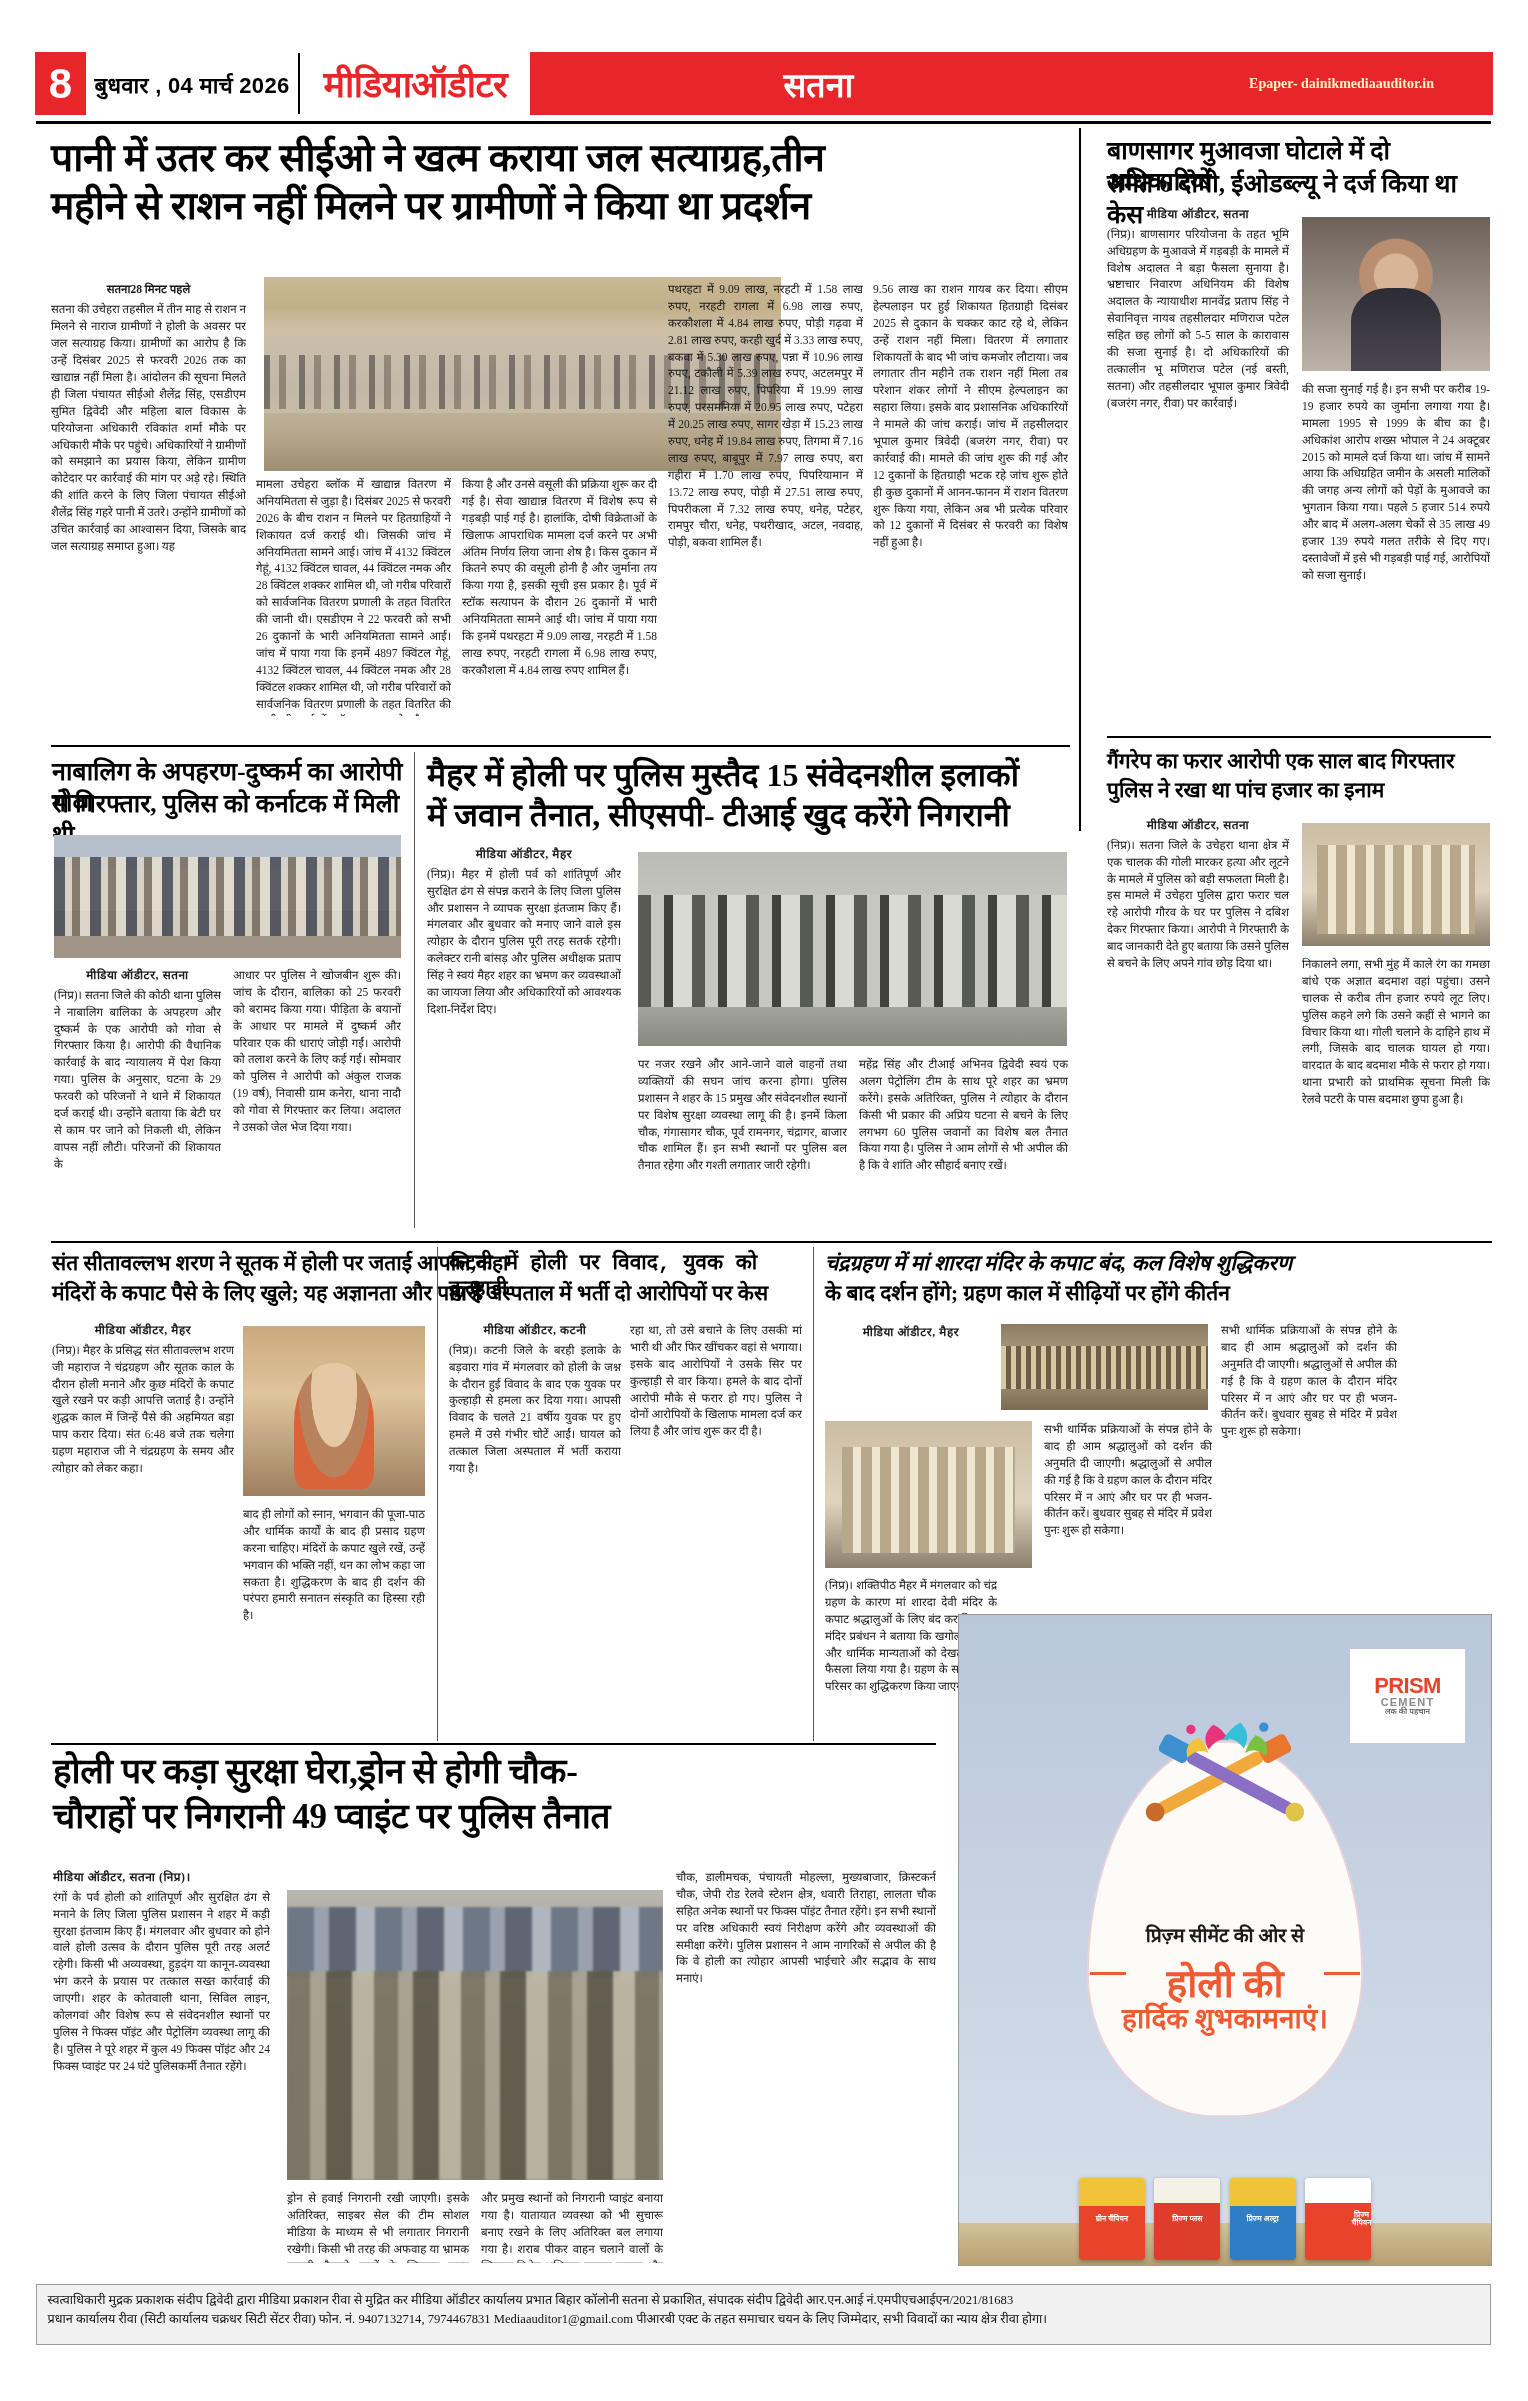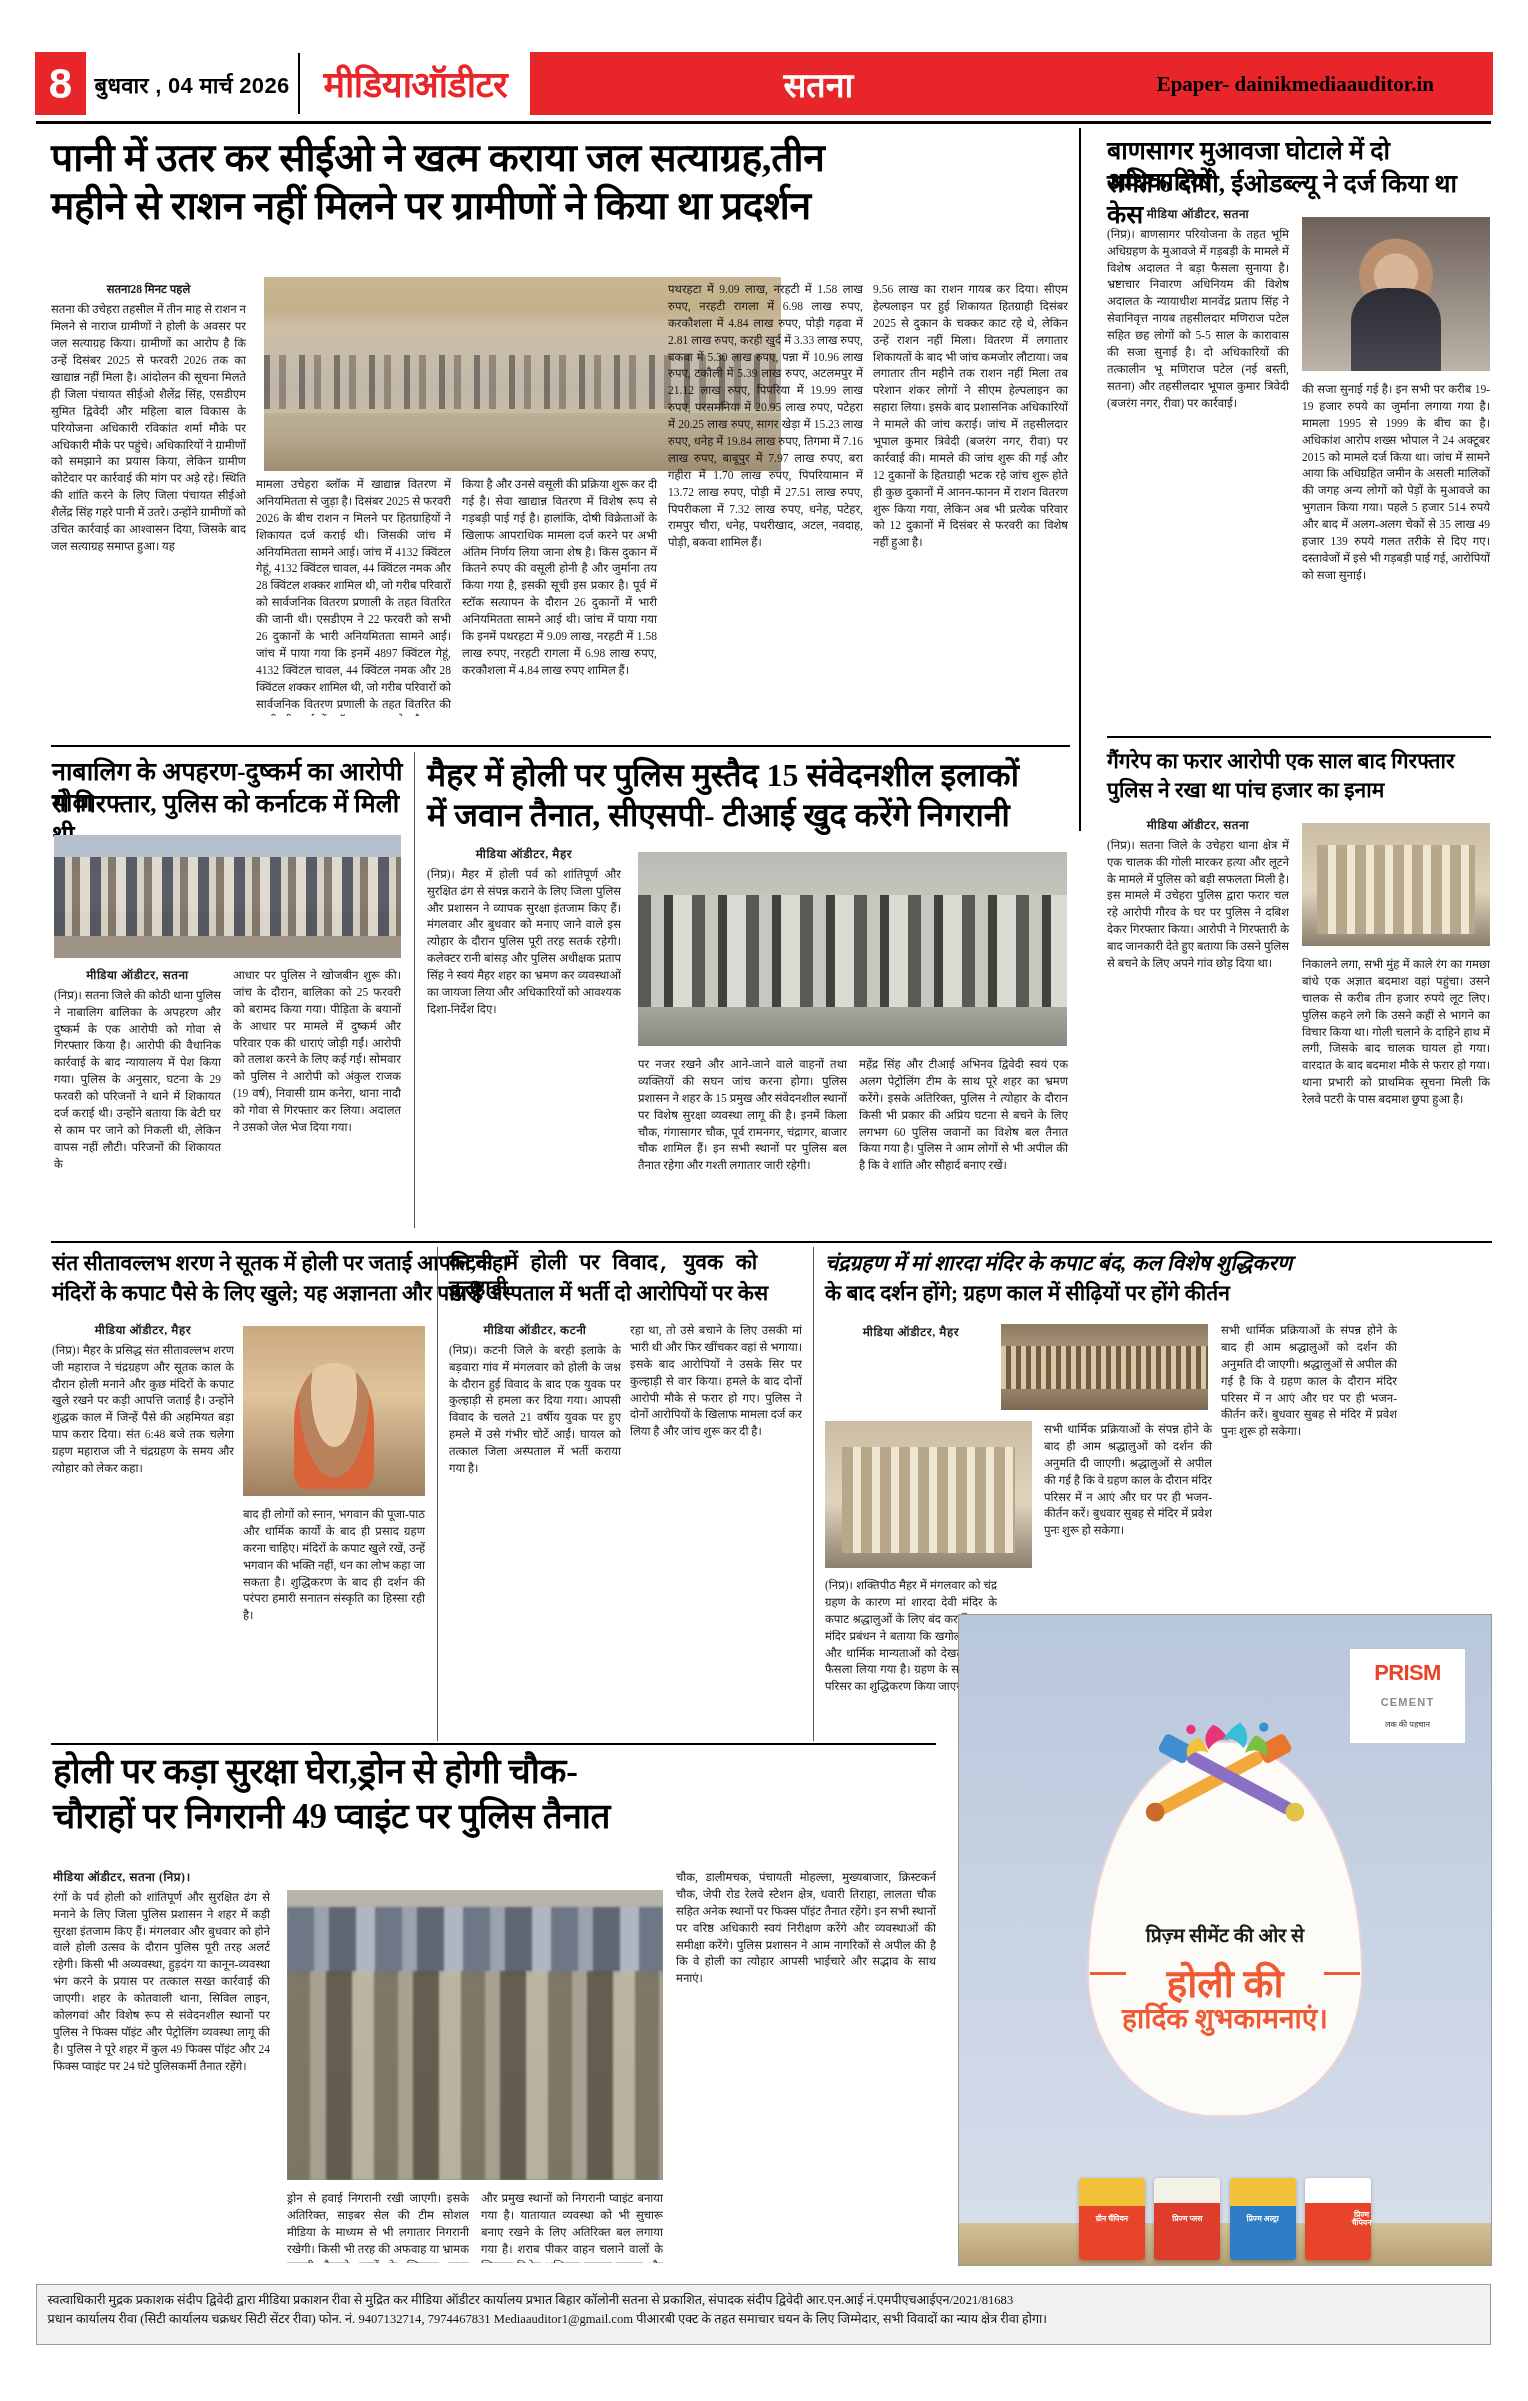--- a/index.html
+++ b/index.html
@@ -76,24 +76,24 @@
     font-family: "Liberation Serif", serif;
     font-weight: 700;
     font-size: 34px;
     position: absolute;
     left: 253px;
     top: 50%;
     transform: translateY(-50%);
     white-space: nowrap;
   }
   .epaper-url {
-    color: #000000;
-    font-family: "Liberation Serif", serif;
-    font-weight: 700;
-    font-size: 21px;
+    color: #fef9c3;
+    font-family: "Liberation Serif", serif;
+    font-weight: 700;
+    font-size: 14px;
     position: absolute;
     right: 59px;
     top: 50%;
     transform: translateY(-50%);
     white-space: nowrap;
   }
 
   
   .hrule {
     position: absolute;
@@ -301,21 +301,21 @@
       linear-gradient(to bottom, #b9c7dc 0%, #c6d1e2 40%, #d6dfeb 100%);
     overflow: hidden;
   }
   .ad-logo {
     position: absolute;
     right: 26px; top: 34px;
     width: 115px; height: 94px;
     background: #fff;
     display: flex; flex-direction: column;
     align-items: center; justify-content: center;
-    gap: 13px;
+    gap: 0;
   }
   .ad-logo .pname {
     color: #e7442a;
     font-family: "Liberation Sans", sans-serif;
     font-weight: 700;
     font-size: 22px;
     letter-spacing: -0.6px;
     line-height: 1;
   }
   .ad-logo .psub {

